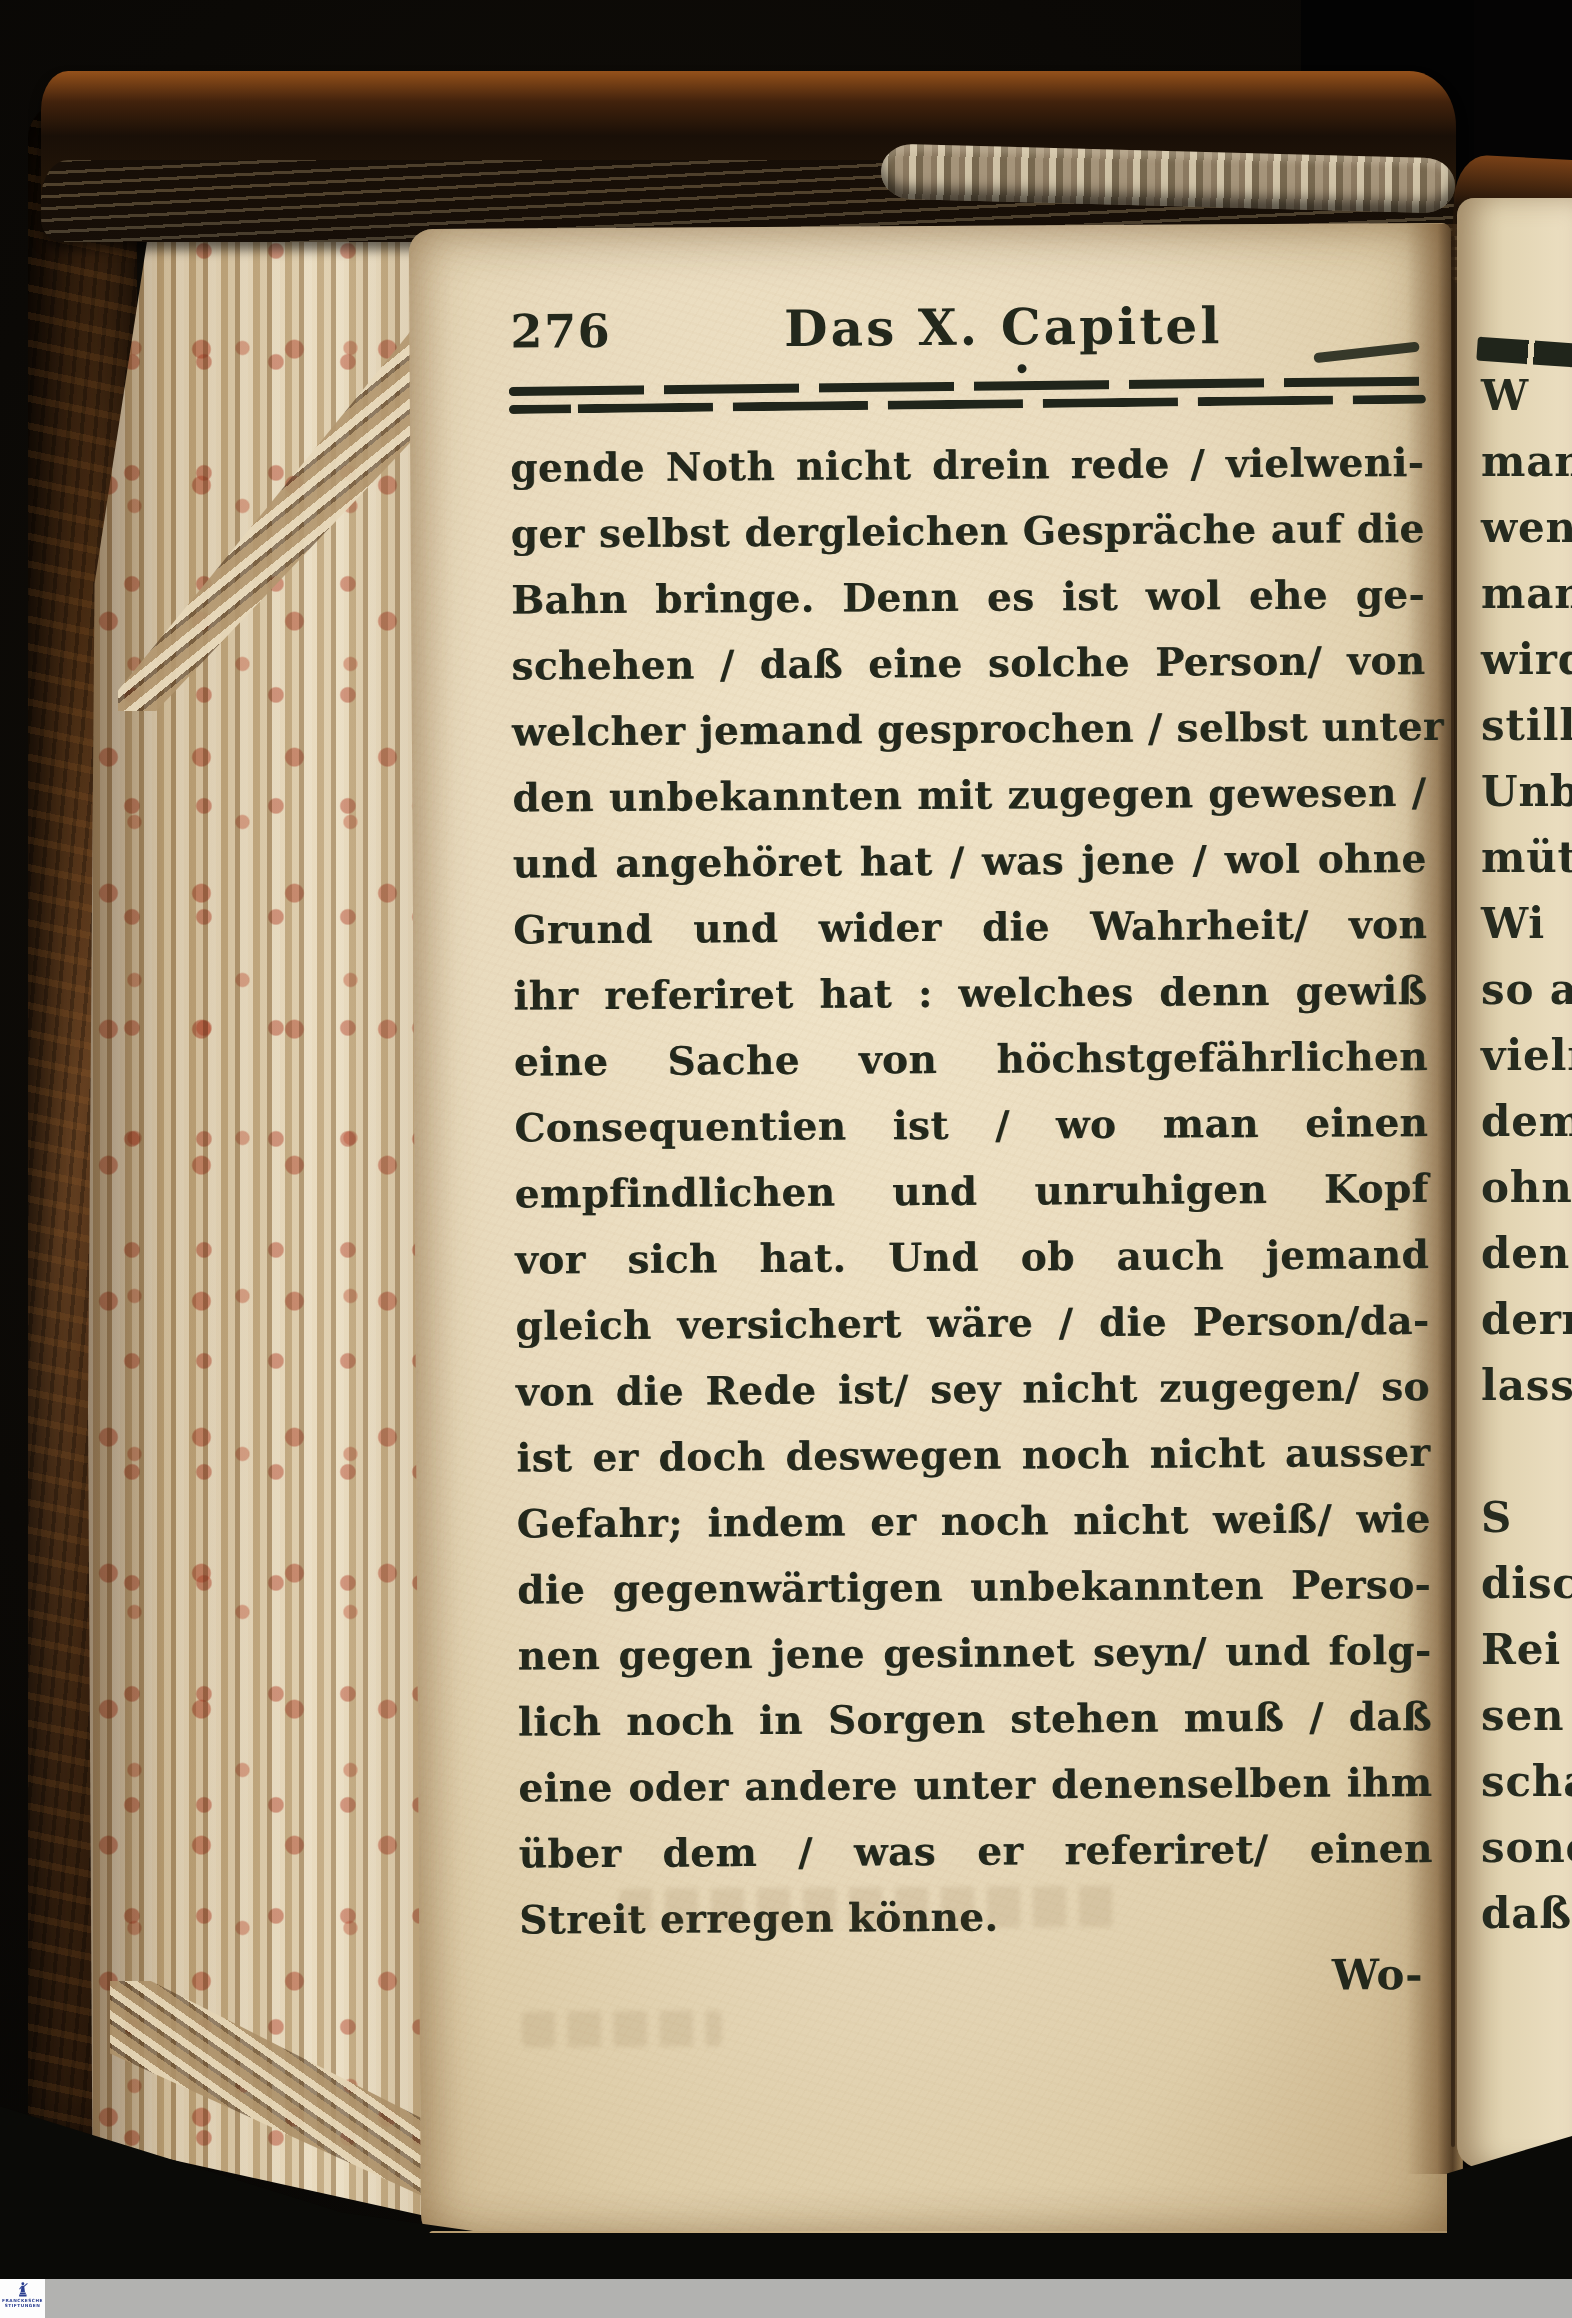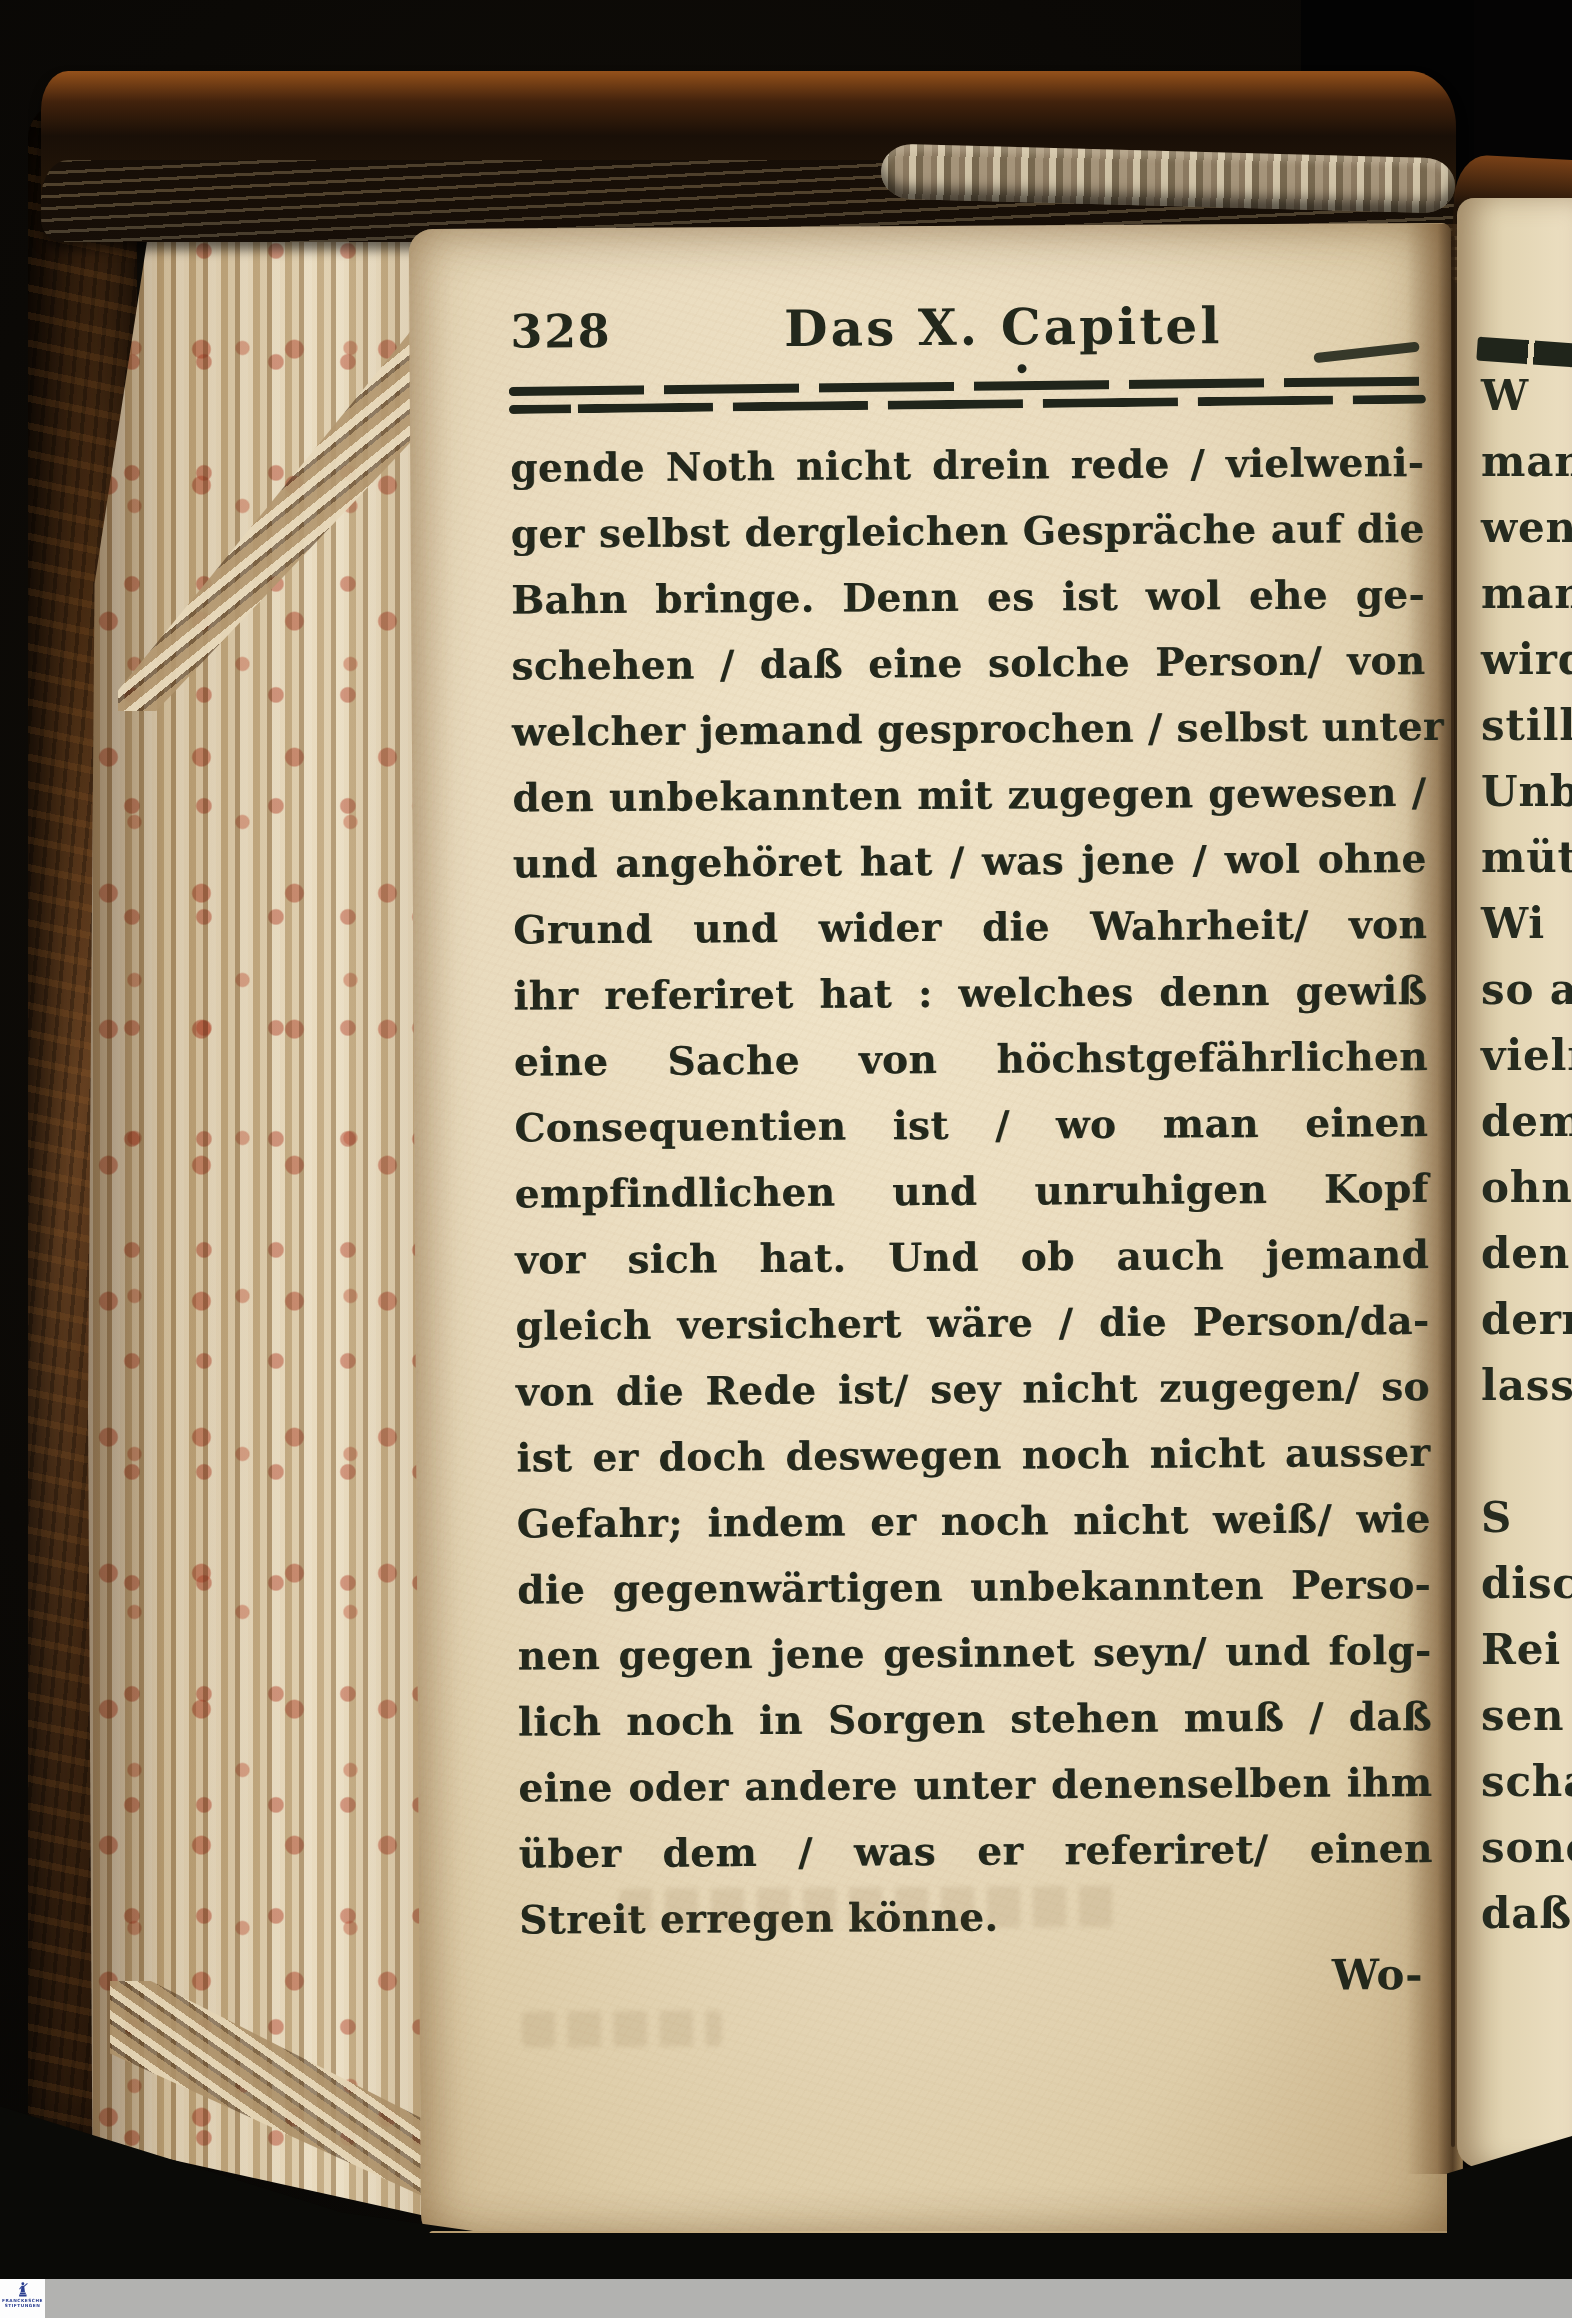--- a/index.html
+++ b/index.html
@@ -200,21 +200,21 @@
       <div class="frag-line">disc</div>
       <div class="frag-line">Rei</div>
       <div class="frag-line">sen /</div>
       <div class="frag-line">scha</div>
       <div class="frag-line">sone</div>
       <div class="frag-line">daß</div>
     </div>
 
   <div class="abs page-content">
     <div class="header-row">
-      <span class="page-number">328</span>
+      <span class="page-number">276</span>
       <span class="chapter-title">Das X. Capitel</span>
     </div>
     <div class="title-trail-dash"></div>
     <div class="header-rule">
       <div class="rule-dot"></div>
       <div class="bar1"></div>
       <div class="bar2"></div>
     </div>
 
     <div class="body-lines">

